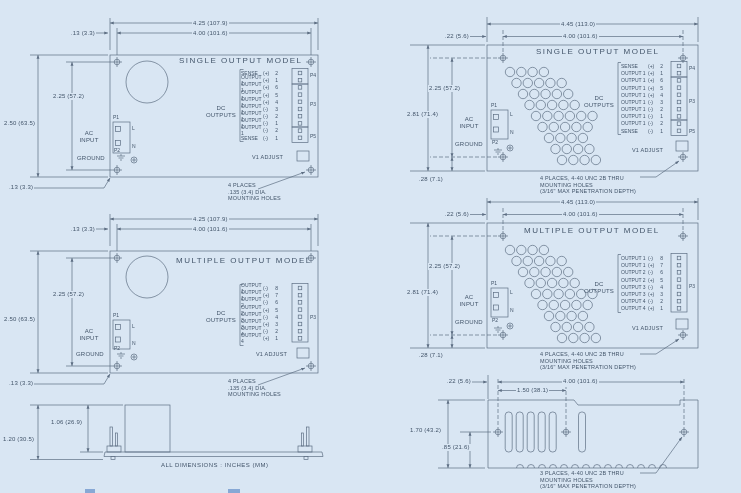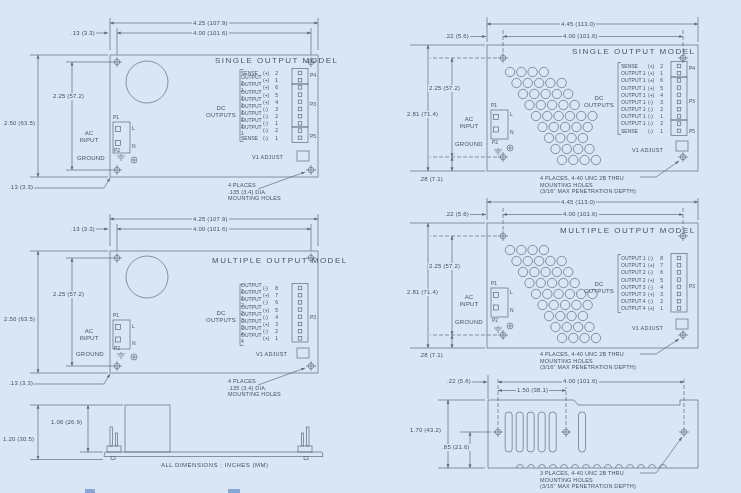--- a/index.html
+++ b/index.html
@@ -6,21 +6,21 @@
   html,body{margin:0;padding:0;background:var(--bg);}
   #stage{position:relative;width:741px;height:493px;background:var(--bg);
          font-family:"Liberation Sans",sans-serif;overflow:hidden;}
   #art{position:absolute;left:0;top:0;z-index:1;}
   #art line,#art rect,#art circle,#art path,#art use{stroke:var(--line);stroke-width:.7;fill:none;}
   #art .arr{fill:var(--line);stroke:none;}
   #art .dash{stroke-dasharray:4 2;}
   .lbl{position:absolute;z-index:2;font-size:6px;line-height:1.15;color:var(--ink);
        letter-spacing:.2px;white-space:pre-line;}
   .dim{background:var(--bg);padding:0 1px;}
-  .title{font-size:8px;letter-spacing:1.5px;white-space:nowrap;text-align:center;margin-left:36px;}
+  .title{font-size:8px;letter-spacing:1.5px;white-space:nowrap;text-align:center;}
   .note{font-size:5.5px;line-height:1.2;}
   .tiny{font-size:5px;letter-spacing:0;}
   .ctr{text-align:center;}
   .rt{text-align:right;}
   .pins{position:absolute;z-index:2;display:flex;flex-direction:column;}
   .pin-row{display:flex;align-items:center;height:7.2px;font-size:5px;color:var(--ink);}
   .pn{flex:1;} .pp{width:10px;} .px{width:5px;text-align:right;}
   .artifact{position:absolute;z-index:2;background:var(--art);opacity:.65;}
 </style>
 </head>

